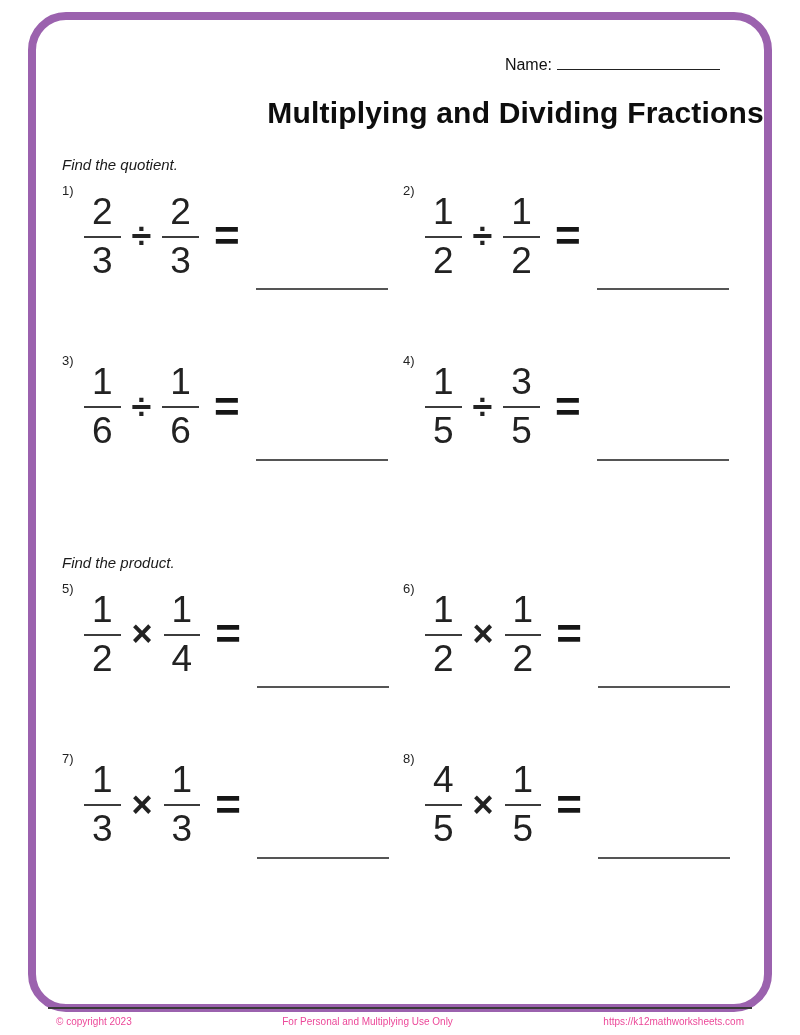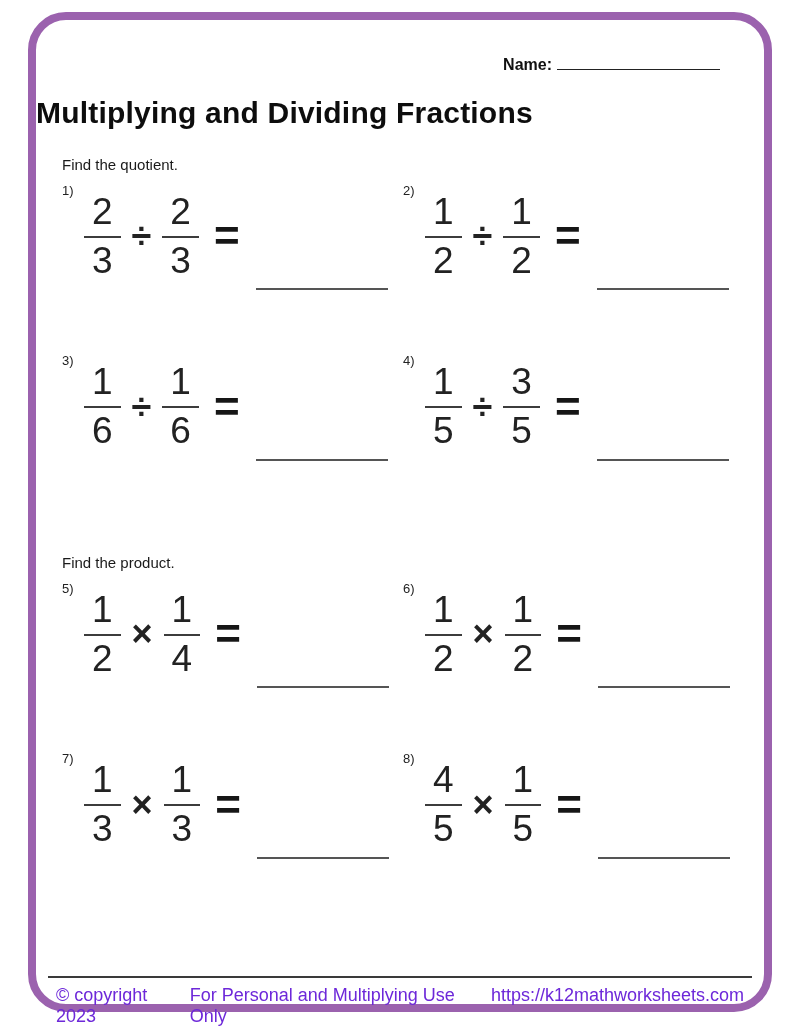--- a/index.html
+++ b/index.html
@@ -16,36 +16,36 @@
     width: 744px; height: 1000px;
     border: 8px solid var(--accent);
     border-radius: 38px;
     background: #fff;
   }
   .frame-content { position: relative; width: 100%; height: 100%; }
 
   
   .name-row {
     margin-top: 36px; padding-right: 44px;
-    text-align: right; font-size: 16px; color: #111; font-weight: bold;
+    text-align: right; font-size: 16px; color: #111;
   }
   .name-line {
     display: inline-block; width: 163px; height: 14px;
     border-bottom: 1.6px solid #222; margin-left: 5px;
   }
 
   
   .title {
-    margin: 22px 0 0 0; text-align: left;
+    margin: 22px 0 0 0; text-align: right;
     font-size: 30px; font-weight: 700; color: #0d0d0d;
     letter-spacing: 0.2px;
   }
 
   
-  .section-label { margin: 0 0 0 26px; font-size: 15px; color: #1a1a1a; }
+  .section-label { margin: 0 0 0 26px; font-size: 15px; color: #1a1a1a; font-style: italic; }
   .section-quotient .section-label { margin-top: 26px; }
   .section-product  .section-label { margin-top: 104px; }
 
   .problems-grid {
     display: grid; grid-template-columns: 341px 1fr;
     padding-left: 26px; margin-top: 10px; row-gap: 74px;
   }
 
   
   .problem { position: relative; }
@@ -66,21 +66,21 @@
     align-self: flex-end;
     margin: 0 0 -11px 16px;
   }
 
   
   .footer {
     position: absolute; left: 12px; right: 12px; bottom: 13px;
     border-top: 2px solid #3a3a3a;
     padding: 7px 8px 0 8px;
     display: flex; justify-content: space-between; align-items: baseline;
-    font-size: 18px; color: #6d28d9;
+    font-size: 10px; color: #ec4899;
   }
 </style>
 </head>
 <body>
 
 <div class="page">
   <div class="frame">
     <div class="frame-content">
 
       <div class="name-row">

